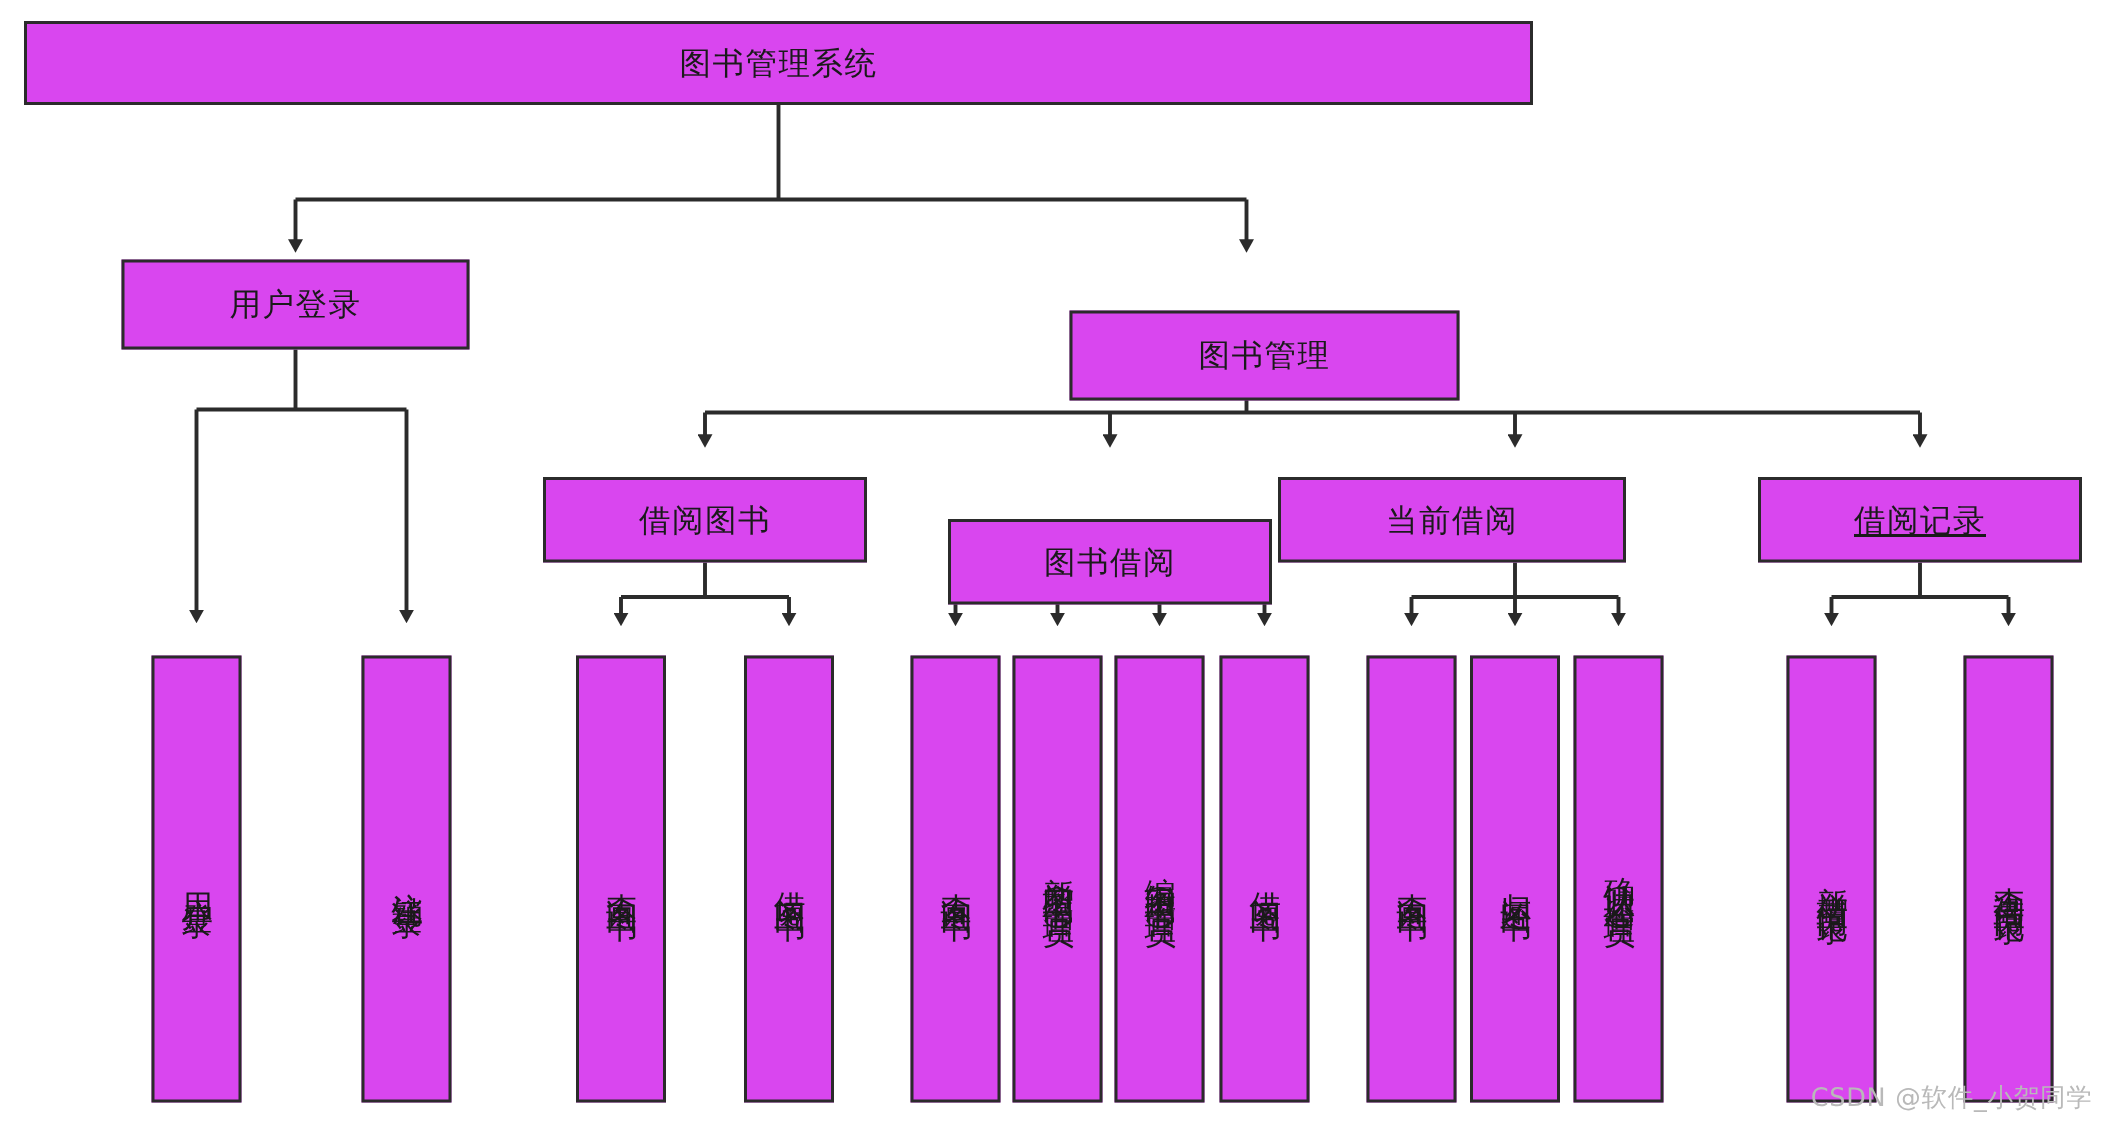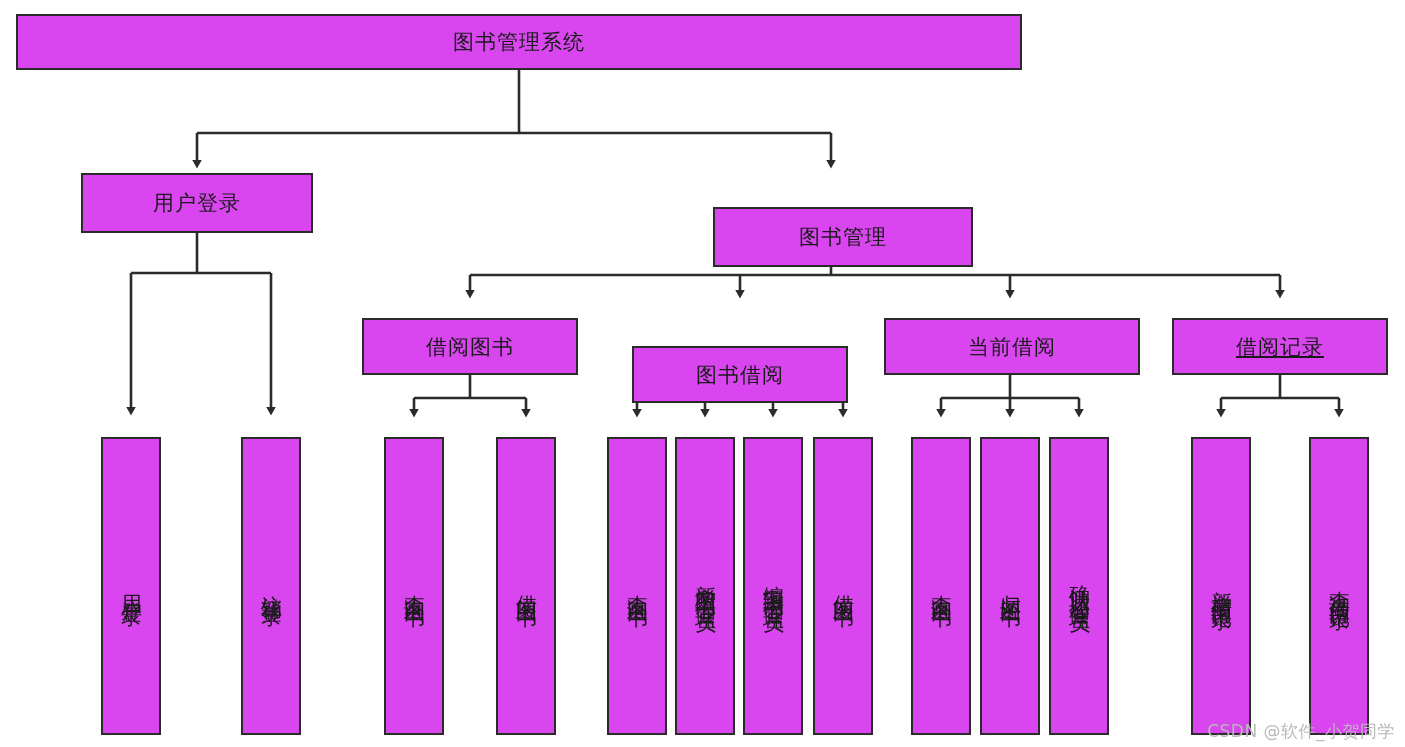--- a/index.html
+++ b/index.html
@@ -133,21 +133,21 @@
   </div>
 
   <div class="node h" style="left:362px;top:318px;width:216px;height:57px;">
     <span>借阅图书</span>
   </div>
 
   <div class="node h" style="left:632px;top:318px;width:216px;height:57px;margin-top:28px;">
     <span>图书借阅</span>
   </div>
 
-  <div class="node h" style="left:884px;top:318px;width:256px;height:57px;">
+  <div class="node h" style="left:852px;top:318px;width:232px;height:57px;">
     <span>当前借阅</span>
   </div>
 
   <div class="node h" style="left:1172px;top:318px;width:216px;height:57px;text-decoration:underline;">
     <span>借阅记录</span>
   </div>
 
   <div class="node v" style="left:101px;top:437px;width:60px;height:298px;">
     <span class="vtext">用户登录</span>
   </div>

